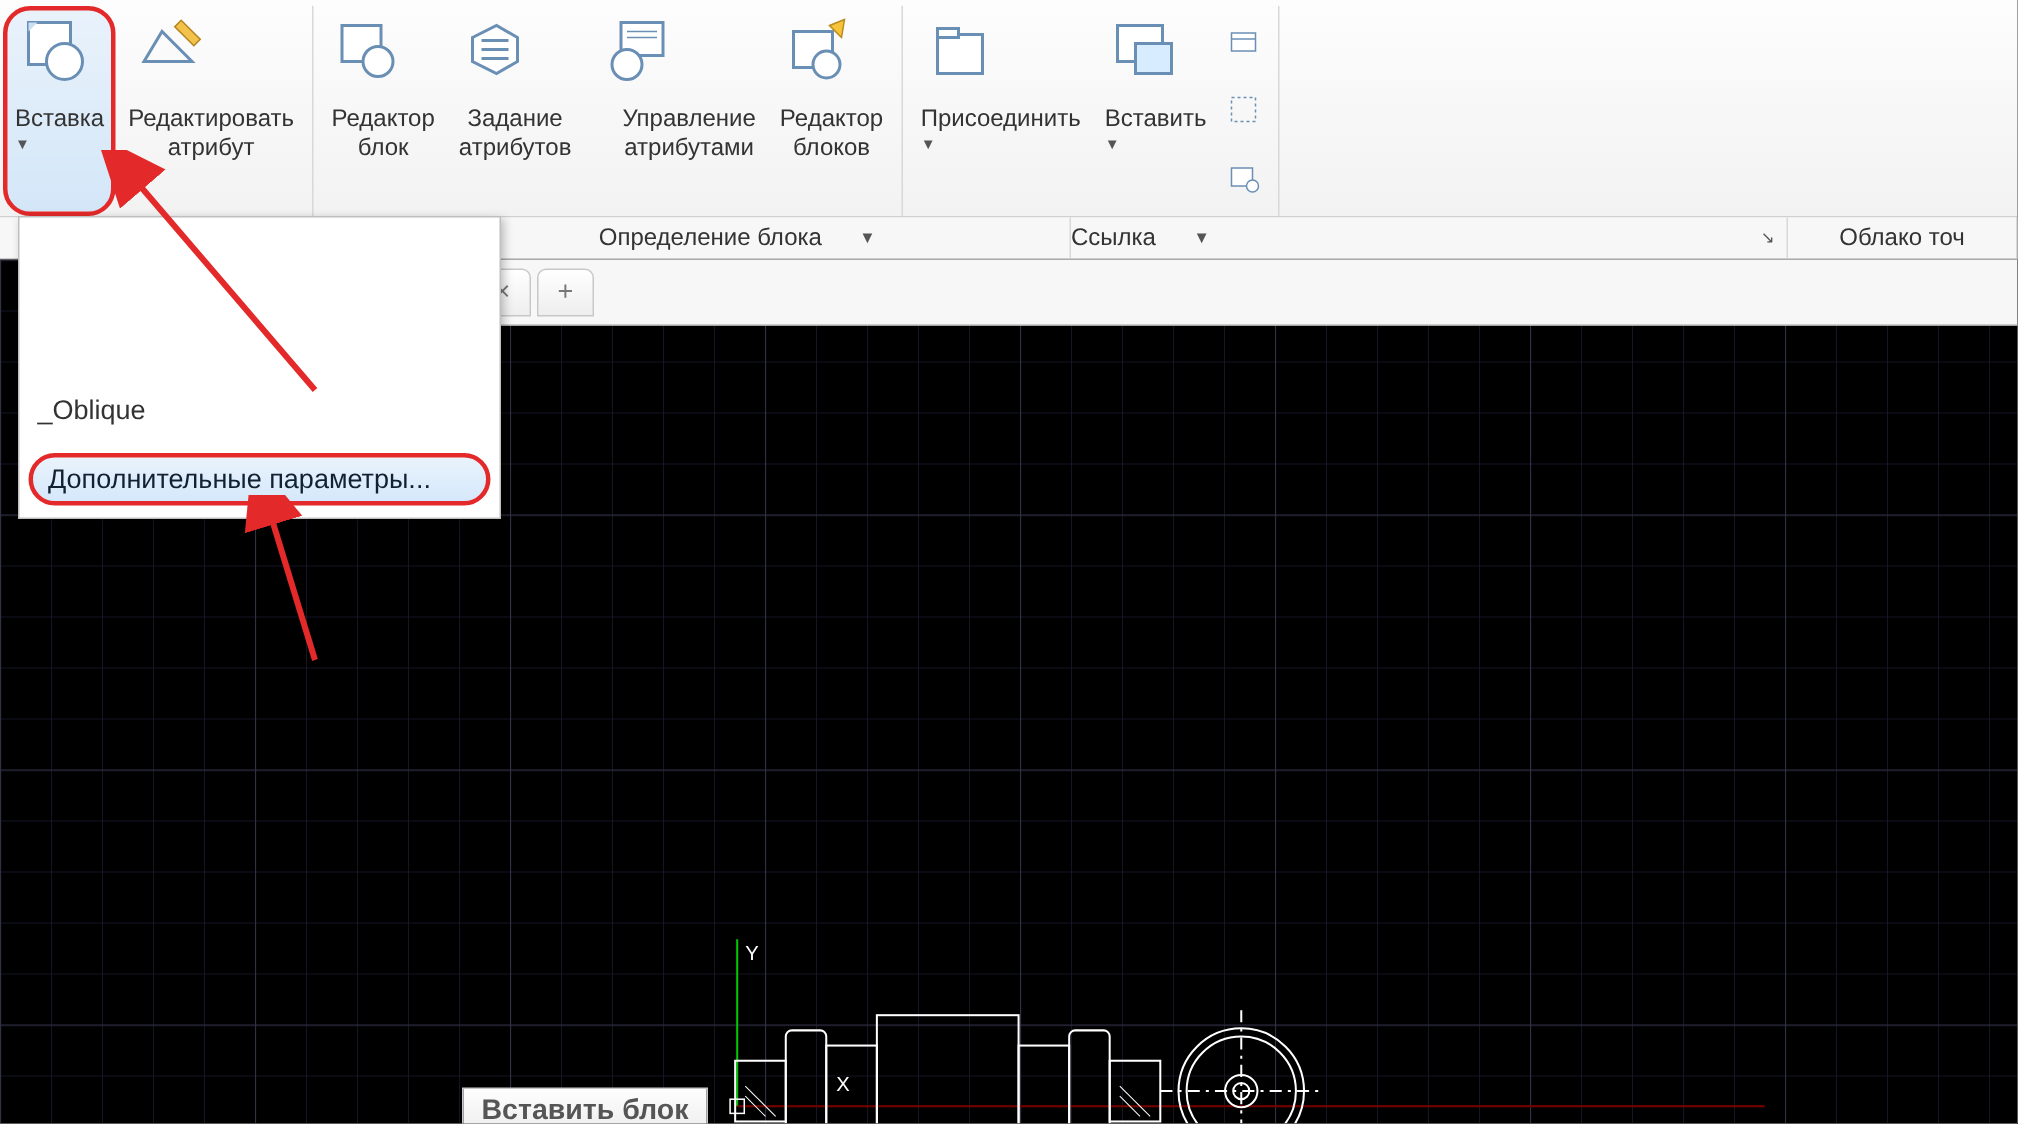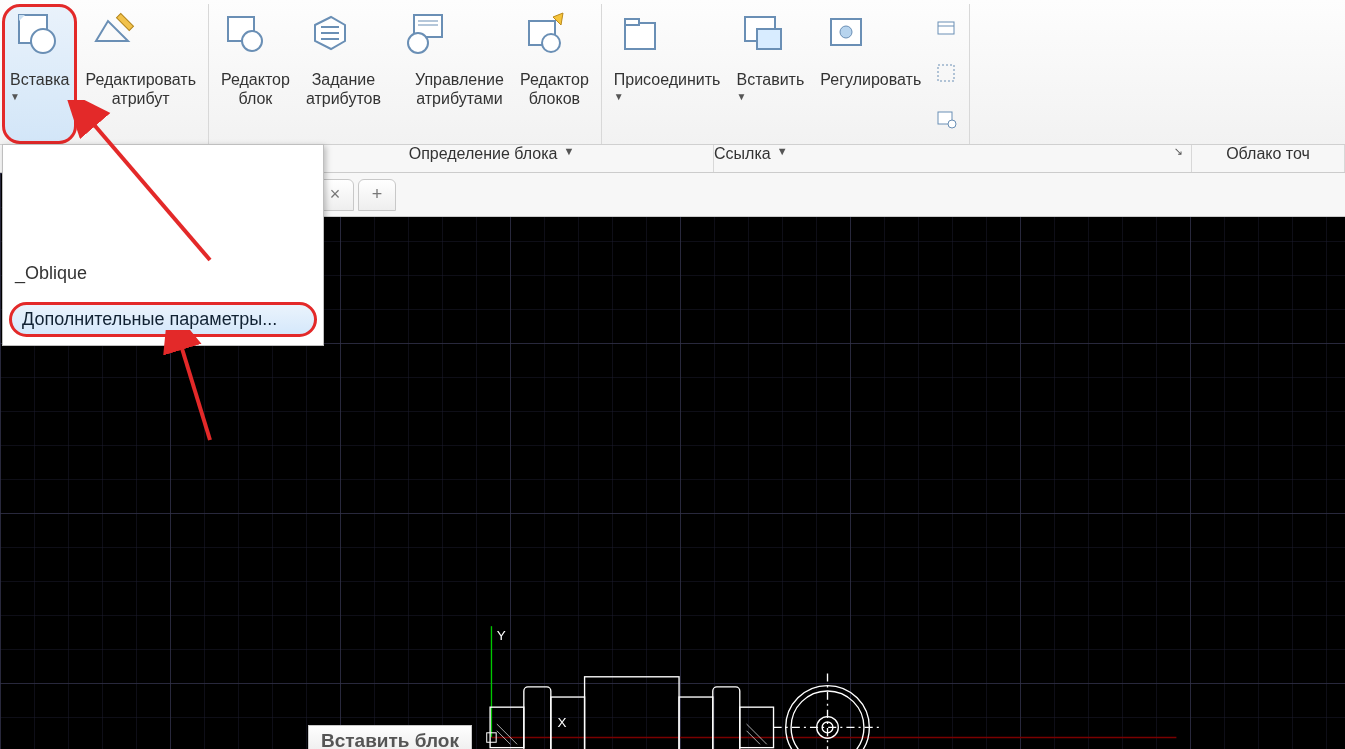--- a/index.html
+++ b/index.html
@@ -62,30 +62,31 @@
   }
   .panel-titles {
     display: flex;
     height: 28px;
     background: #f7f7f7;
     border-bottom: 1px solid #ccc;
     font-size: 16px;
     color: #333;
   }
   .panel-title {
-    display: flex; justify-content: center;
+    display: flex; align-items: center; justify-content: center;
     border-right: 1px solid #d8d8d8;
     cursor: pointer;
+    gap: 19px;
   }
   .panel-title .tri { margin-left: 6px; font-size: 11px; color: #555; }
   .panel-title .expand { margin-left: auto; margin-right: 8px; font-size: 11px; color: #555; }
 
   .dropdown-panel {
     position: absolute;
-    left: 2px; top: 144px;
+    left: 12px; top: 144px;
     width: 322px;
     background: #fff;
     border: 1px solid #bfbfbf;
     box-shadow: 2px 2px 6px rgba(0,0,0,0.25);
     z-index: 20;
   }
   .dropdown-spacer { height: 112px; }
   .dropdown-item {
     padding: 6px 12px;
     font-size: 18px;
@@ -246,29 +247,20 @@
     </div>
     <div class="ribbon-btn">
       <div class="icon-box">
         <svg width="50" height="50" viewBox="0 0 50 50">
           <rect x="6" y="6" width="30" height="24" fill="#fff" stroke="#6a8fb5" stroke-width="2"></rect>
           <rect x="18" y="18" width="24" height="20" fill="#d8ecff" stroke="#6a8fb5" stroke-width="2"></rect>
         </svg>
       </div>
       <div class="label">Вставить</div>
       <div class="dd">▼</div>
-    </div>
-    <div class="ribbon-btn">
-      <div class="icon-box">
-        <svg width="50" height="50" viewBox="0 0 50 50">
-          <rect x="8" y="8" width="30" height="26" fill="#fff" stroke="#6a8fb5" stroke-width="2"></rect>
-          <circle cx="23" cy="21" r="6" fill="#b7d4ee" stroke="#6a8fb5"></circle>
-        </svg>
-      </div>
-      <div class="label">Регулировать</div>
     </div>
     <div class="small-col">
       <div class="small-btn">
         <svg width="22" height="22">
             <rect x="2" y="4" width="16" height="12" fill="#fff" stroke="#6a8fb5"></rect>
             <line x1="2" y1="8" x2="18" y2="8" stroke="#6a8fb5"></line>
           </svg>
       </div>
       <div class="small-btn">
         <svg width="22" height="22">

